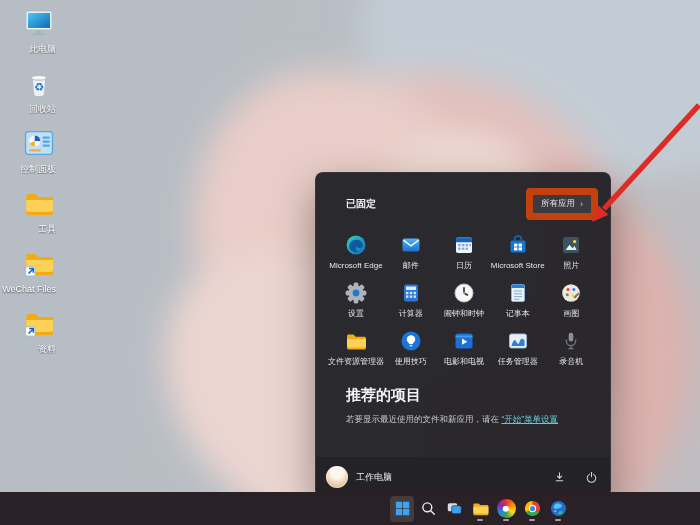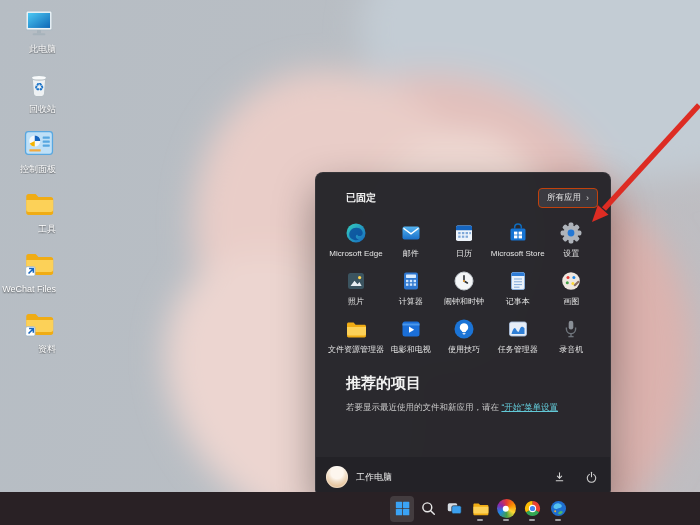--- a/index.html
+++ b/index.html
@@ -14,21 +14,21 @@
   .desk-icon svg{width:34px;height:34px;flex:none;}
   .di-label{font-size:9px;line-height:10px;color:#fff;text-align:center;
     text-shadow:0 1px 2px rgba(0,0,0,.65);max-width:54px;white-space:nowrap;overflow:hidden;}
   
   .start-menu{position:absolute;left:315px;top:172px;width:296px;height:326px;z-index:5;
     background:rgba(39,38,43,.985);border-radius:8px;border:1px solid rgba(255,255,255,.06);
     box-shadow:0 16px 40px rgba(0,0,0,.38);box-sizing:border-box;color:#e8e8e8;}
   .sm-header{display:flex;justify-content:space-between;align-items:center;margin:15px 12px 0 30px;gap:39px;}
   .sm-title{font-size:10px;font-weight:bold;color:#f2f2f2;}
   .all-apps-btn{display:flex;align-items:center;gap:5px;font-size:8.5px;color:#e6e6e6;
-    background:#3b3a40;border:1px solid #c2410c;border-radius:4px;padding:3px 8px;cursor:pointer;}
+    background:#3b3a40;border:7px solid #c2410c;border-radius:4px;padding:3px 8px;cursor:pointer;}
   .all-apps-btn .chev{font-size:9px;color:#cfcfcf;}
   .apps-grid{display:grid;grid-template-columns:repeat(5,1fr);row-gap:2px;margin:10px 12px 0 12px;}
   .app{height:44px;display:flex;flex-direction:column;align-items:center;justify-content:flex-start;
     padding-top:2px;border-radius:4px;cursor:pointer;}
   .app .ic{width:26px;height:26px;display:flex;align-items:center;justify-content:center;}
   .app .ic svg,.app .ic .cw{width:24px;height:24px;}
   .app-label{font-size:8px;line-height:9px;color:#e6e6e6;margin-top:3px;white-space:nowrap;}
   .sm-reco{margin:14px 12px 0 30px;}
   .reco-title{font-size:15px;font-weight:bold;color:#f2f2f2;}
   .reco-text{font-size:8.5px;color:#c9c9c9;margin-top:9px;}
@@ -221,43 +221,43 @@
                 <rect x="8" y="14.4" width="3.4" height="3"></rect>
                 <rect x="12.6" y="14.4" width="3.4" height="3"></rect>
               </g>
             </svg>
           </span>
           <span class="app-label">Microsoft Store</span>
         </div>
         <div class="app">
           <span class="ic">
             <svg viewBox="0 0 24 24">
+              <rect x="4" y="4" width="16" height="16" rx="2.5" fill="#3b5460"></rect>
+              <path d="M6.5 17l4-5.2 3 3.5 2-2.4 2.1 4.1z" fill="#e8eef2"></path>
+              <circle cx="15.6" cy="8.6" r="1.6" fill="#ffd54f"></circle>
+            </svg>
+          </span>
+          <span class="app-label">照片</span>
+        </div>
+        <div class="app">
+          <span class="ic">
+            <svg viewBox="0 0 24 24">
               <g fill="#aeb3ba">
                 <rect x="9.6" y="1.6" width="4.8" height="20.8" rx="1.6"></rect>
                 <rect x="1.6" y="9.6" width="20.8" height="4.8" rx="1.6"></rect>
                 <g transform="rotate(45 12 12)">
                   <rect x="9.6" y="1.6" width="4.8" height="20.8" rx="1.6"></rect>
                   <rect x="1.6" y="9.6" width="20.8" height="4.8" rx="1.6"></rect>
                 </g>
                 <circle cx="12" cy="12" r="7.4"></circle>
               </g>
               <circle cx="12" cy="12" r="3.4" fill="#2478d4"></circle>
             </svg>
           </span>
           <span class="app-label">设置</span>
-        </div>
-        <div class="app">
-          <span class="ic">
-            <svg viewBox="0 0 24 24">
-              <rect x="4" y="4" width="16" height="16" rx="2.5" fill="#3b5460"></rect>
-              <path d="M6.5 17l4-5.2 3 3.5 2-2.4 2.1 4.1z" fill="#e8eef2"></path>
-              <circle cx="15.6" cy="8.6" r="1.6" fill="#ffd54f"></circle>
-            </svg>
-          </span>
-          <span class="app-label">照片</span>
         </div>
         <div class="app">
           <span class="ic">
             <svg viewBox="0 0 24 24">
               <rect x="5" y="3.5" width="14" height="17" rx="2" fill="#2e77d0"></rect>
               <rect x="7" y="5.6" width="10" height="3.3" rx="0.6" fill="#d9ecff"></rect>
               <g fill="#cfe4fb">
                 <rect x="7" y="10.8" width="2.4" height="2.4"></rect>
                 <rect x="10.8" y="10.8" width="2.4" height="2.4"></rect>
                 <rect x="14.6" y="10.8" width="2.4" height="2.4"></rect>
@@ -312,36 +312,36 @@
             <svg viewBox="0 0 24 24">
               <path d="M3 7.2c0-.9.7-1.6 1.6-1.6h5l2 2.1h8.8c.9 0 1.6.7 1.6 1.6v9.5c0 .9-.7 1.6-1.6 1.6H4.6c-.9 0-1.6-.7-1.6-1.6z" fill="#f0ac14"></path>
               <path d="M3 9.9h19v6.9c0 .9-.7 1.6-1.6 1.6H4.6c-.9 0-1.6-.7-1.6-1.6z" fill="#fcd158"></path>
             </svg>
           </span>
           <span class="app-label">文件资源管理器</span>
         </div>
         <div class="app">
           <span class="ic">
             <svg viewBox="0 0 24 24">
+              <circle cx="12" cy="12" r="9.5" fill="#1b74d6"></circle>
+              <path d="M12 6.3a4.1 4.1 0 0 1 2.5 7.4c-.4.3-.7.8-.7 1.2h-3.6c0-.4-.3-.9-.7-1.2A4.1 4.1 0 0 1 12 6.3z" fill="#fff"></path>
+              <rect x="10.5" y="15.8" width="3" height="1.6" rx="0.8" fill="#cfe0f5"></rect>
+            </svg>
+          </span>
+          <span class="app-label">使用技巧</span>
+        </div>
+        <div class="app">
+          <span class="ic">
+            <svg viewBox="0 0 24 24">
               <rect x="3.5" y="4.5" width="17" height="15" rx="2.5" fill="#1b6fd8"></rect>
               <path d="M3.5 7.5h17" stroke="#4a97ea" stroke-width="2"></path>
               <path d="M10 9.6l5.2 3.1-5.2 3.1z" fill="#fff"></path>
             </svg>
           </span>
           <span class="app-label">电影和电视</span>
-        </div>
-        <div class="app">
-          <span class="ic">
-            <svg viewBox="0 0 24 24">
-              <circle cx="12" cy="12" r="9.5" fill="#1b74d6"></circle>
-              <path d="M12 6.3a4.1 4.1 0 0 1 2.5 7.4c-.4.3-.7.8-.7 1.2h-3.6c0-.4-.3-.9-.7-1.2A4.1 4.1 0 0 1 12 6.3z" fill="#fff"></path>
-              <rect x="10.5" y="15.8" width="3" height="1.6" rx="0.8" fill="#cfe0f5"></rect>
-            </svg>
-          </span>
-          <span class="app-label">使用技巧</span>
         </div>
         <div class="app">
           <span class="ic">
             <svg viewBox="0 0 24 24">
               <rect x="3.5" y="5" width="17" height="14" rx="2" fill="#e7eef8" stroke="#a9bedb" stroke-width="0.9"></rect>
               <path d="M5.5 17c1.4-5 2.9-7.8 4.4-4.9 1.5 3 2.6 4 3.6 1s2-4.9 5-1.9V17z" fill="#2f7fd6"></path>
             </svg>
           </span>
           <span class="app-label">任务管理器</span>
         </div>

